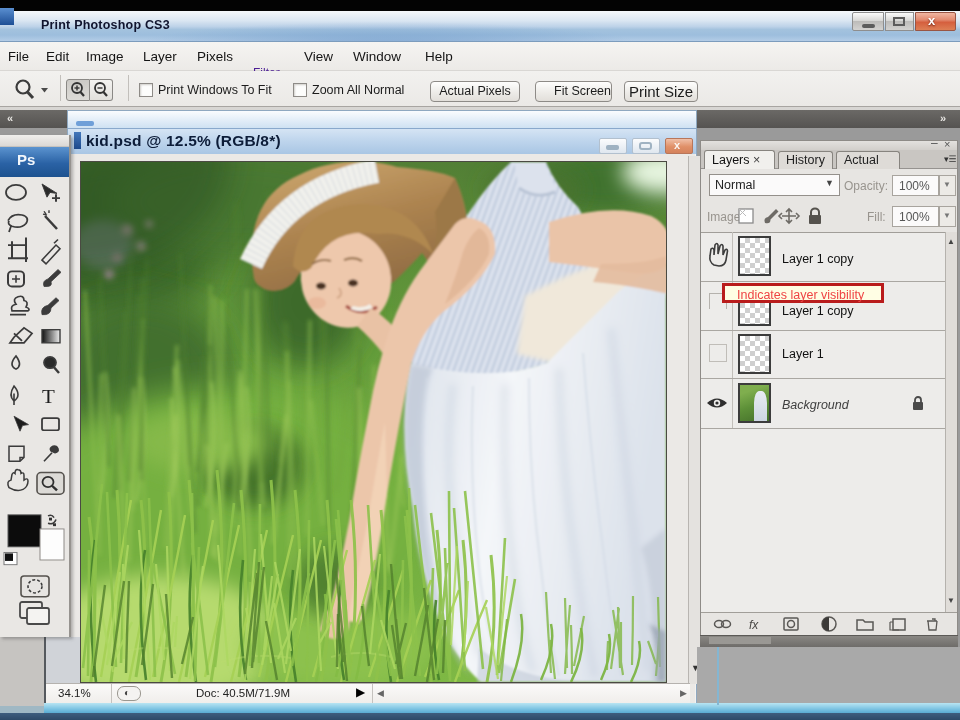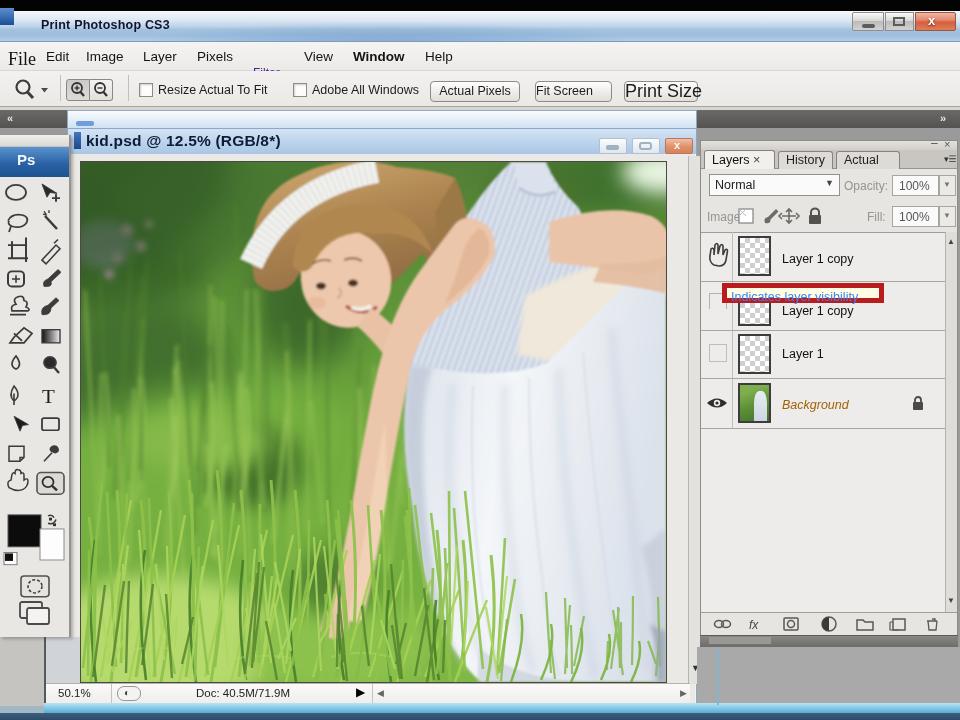--- a/index.html
+++ b/index.html
@@ -19,28 +19,28 @@
 <div class="abs txt" style="left:41px;top:18px;font-size:12.5px;font-weight:bold;color:#10142e;letter-spacing:0.2px;">Print Photoshop CS3</div>
 
 <div class="abs" style="left:852px;top:12px;width:32px;height:19px;background:linear-gradient(180deg,#fbfbfb,#d8d8d6 45%,#bdbcba 50%,#d3d2d0);border:1px solid #8e8e8e;border-radius:2px 0 0 2px;"></div>
 <div class="abs" style="left:862px;top:24px;width:13px;height:4px;background:#5c5c5c;border-radius:2px;"></div>
 <div class="abs" style="left:885px;top:12px;width:29px;height:19px;background:linear-gradient(180deg,#fbfbfb,#d8d8d6 45%,#bdbcba 50%,#d3d2d0);border:1px solid #8e8e8e;"></div>
 <div class="abs" style="left:893px;top:17px;width:12px;height:9px;border:2px solid #5c5c5c;background:transparent;"></div>
 <div class="abs" style="left:915px;top:12px;width:41px;height:19px;background:linear-gradient(180deg,#f0b6a2,#e28a70 40%,#d55f3e 55%,#dd7f55);border:1px solid #954;border-radius:0 2px 2px 0;"></div>
 <div class="abs txt" style="left:928px;top:13px;font-size:13px;font-weight:bold;color:#fff;text-shadow:0 1px 2px rgba(80,20,10,.8);">x</div>
 
 <div class="abs" style="left:0;top:42px;width:960px;height:29px;background:linear-gradient(180deg,#f5f4f2,#eceae7);border-bottom:1px solid #d9d7d4;"></div>
-<div class="abs txt" style="left:8px;top:49px;font-size:18px;color:#141414;font-family:Liberation Serif, serif;">File</div>
+<div class="abs txt" style="left:8px;top:49px;font-size:13px;color:#141414;">File</div>
 <div class="abs txt" style="left:46px;top:49px;font-size:13.5px;color:#141414;">Edit</div>
 <div class="abs txt" style="left:86px;top:49px;font-size:13.5px;color:#141414;">Image</div>
 <div class="abs txt" style="left:143px;top:49px;font-size:13.5px;color:#141414;">Layer</div>
 <div class="abs txt" style="left:197px;top:49px;font-size:13.5px;color:#141414;">Pixels</div>
 <div class="abs txt" style="left:253px;top:66px;font-size:12px;color:#4c1d95;">Filter</div>
 <div class="abs txt" style="left:304px;top:49px;font-size:13.5px;color:#141414;">View</div>
-<div class="abs txt" style="left:353px;top:49px;font-size:13.5px;color:#141414;font-weight:bold;">Window</div>
+<div class="abs txt" style="left:353px;top:49px;font-size:13.5px;color:#141414;">Window</div>
 <div class="abs txt" style="left:425px;top:49px;font-size:13.5px;color:#141414;">Help</div>
 
 <div class="abs" style="left:0;top:71px;width:960px;height:36px;background:linear-gradient(180deg,#f2f1ef,#ebe9e6);border-bottom:1px solid #a8a5a1;"></div>
 <div class="abs" style="left:0;top:107px;width:960px;height:4px;background:#d8d6d3;"></div>
 
 <svg class="abs" style="left:8px;top:77px;" width="40" height="26" viewBox="0 0 40 26">
   <circle cx="15" cy="10" r="6.5" fill="none" stroke="#3c3c3c" stroke-width="2.2"></circle>
   <line x1="19.5" y1="15" x2="25" y2="21" stroke="#3c3c3c" stroke-width="3"></line>
   <path d="M33 11 l7 0 -3.5 4.5 z" fill="#4a4a4a"></path>
 </svg>
@@ -53,27 +53,27 @@
   <line x1="5.5" y1="7" x2="10.5" y2="7" stroke="#333" stroke-width="1.4"></line>
   <line x1="8" y1="4.5" x2="8" y2="9.5" stroke="#333" stroke-width="1.4"></line>
   <line x1="11.5" y1="11" x2="15" y2="15" stroke="#333" stroke-width="2.2"></line>
   <circle cx="31" cy="7" r="5" fill="none" stroke="#333" stroke-width="1.8"></circle>
   <line x1="28.5" y1="7" x2="33.5" y2="7" stroke="#333" stroke-width="1.4"></line>
   <line x1="34.5" y1="11" x2="38" y2="15" stroke="#333" stroke-width="2.2"></line>
 </svg>
 <div class="abs" style="left:128px;top:75px;width:1px;height:26px;background:#c2bfbb;"></div>
 
 <div class="abs" style="left:139px;top:83px;width:14px;height:14px;background:#fdfdfc;border:1px solid #8e8b87;box-shadow:inset 1px 1px 2px #d0cecb;"></div>
-<div class="abs txt" style="left:158px;top:83px;font-size:12.5px;color:#1c1c1c;">Resize Actual To Fit</div>
+<div class="abs txt" style="left:158px;top:83px;font-size:12.5px;color:#1c1c1c;">Print Windows To Fit</div>
 <div class="abs" style="left:293px;top:83px;width:14px;height:14px;background:#fdfdfc;border:1px solid #8e8b87;box-shadow:inset 1px 1px 2px #d0cecb;"></div>
-<div class="abs txt" style="left:312px;top:83px;font-size:12.5px;color:#1c1c1c;">Adobe All Windows</div>
+<div class="abs txt" style="left:312px;top:83px;font-size:12.5px;color:#1c1c1c;">Zoom All Normal</div>
 
 <div class="abs txt" style="left:430px;top:81px;width:90px;height:21px;background:linear-gradient(180deg,#fefefd,#eceae6 60%,#e2dfda);border:1px solid #8e8b87;border-radius:4px;font-size:12.5px;color:#1c1c1c;text-align:center;line-height:19px;">Actual Pixels</div>
-<div class="abs txt" style="left:535px;top:81px;width:77px;height:21px;background:linear-gradient(180deg,#fefefd,#eceae6 60%,#e2dfda);border:1px solid #8e8b87;border-radius:4px;font-size:12.5px;color:#1c1c1c;text-align:left;line-height:19px;">Fit Screen</div>
-<div class="abs txt" style="left:624px;top:81px;width:74px;height:21px;background:linear-gradient(180deg,#fefefd,#eceae6 60%,#e2dfda);border:1px solid #8e8b87;border-radius:4px;font-size:18px;color:#1c1c1c;text-align:center;line-height:19px;">Print Size</div>
+<div class="abs txt" style="left:535px;top:81px;width:77px;height:21px;background:linear-gradient(180deg,#fefefd,#eceae6 60%,#e2dfda);border:1px solid #8e8b87;border-radius:4px;font-size:12.5px;color:#1c1c1c;text-align:right;line-height:19px;">Fit Screen</div>
+<div class="abs txt" style="left:624px;top:81px;width:74px;height:21px;background:linear-gradient(180deg,#fefefd,#eceae6 60%,#e2dfda);border:1px solid #8e8b87;border-radius:4px;font-size:15px;color:#1c1c1c;text-align:center;line-height:19px;">Print Size</div>
 
 <div class="abs" style="left:0;top:110px;width:960px;height:18px;background:linear-gradient(180deg,#6b6966,#555351);"></div>
 <div class="abs txt" style="left:7px;top:112px;font-size:11px;font-weight:bold;color:#e8e6e3;">«</div>
 <div class="abs txt" style="left:940px;top:112px;font-size:11px;font-weight:bold;color:#e8e6e3;">»</div>
 
 <div class="abs" style="left:67px;top:110px;width:630px;height:597px;background:#ebe9e6;border:1px solid #8fa8c0;box-shadow:0 0 0 1px rgba(255,255,255,.4) inset;"></div>
 
 <div class="abs" style="left:68px;top:111px;width:628px;height:17px;background:linear-gradient(180deg,#fafcfe,#dcE9f6 70%,#cfe1f2);"></div>
 <div class="abs" style="left:76px;top:121px;width:18px;height:5px;background:#6f9fd8;border-radius:2px;"></div>
 
@@ -254,21 +254,21 @@
 </svg>
 </div>
 
 <div class="abs" style="left:688px;top:156px;width:14px;height:528px;background:#e4e2df;border-left:1px solid #b8b5b1;"></div>
 <div class="abs txt" style="left:691px;top:663px;font-size:9px;color:#333;">▼</div>
 
 <div class="abs" style="left:46px;top:637px;width:34px;height:46px;background:#d0d3d8;"></div>
 <div class="abs" style="left:44px;top:637px;width:2px;height:69px;background:#55595e;"></div>
 
 <div class="abs" style="left:46px;top:683px;width:644px;height:21px;background:linear-gradient(180deg,#fbfaf9,#efedea);border-top:1px solid #b5b2ae;"></div>
-<div class="abs txt" style="left:58px;top:687px;font-size:11.5px;color:#222;">50.1%</div>
+<div class="abs txt" style="left:58px;top:687px;font-size:11.5px;color:#222;">34.1%</div>
 <div class="abs" style="left:111px;top:684px;width:1px;height:19px;background:#c5c2be;"></div>
 <div class="abs" style="left:117px;top:686px;width:24px;height:15px;background:#f4f3f1;border:1px solid #9a978f;border-radius:7px;"></div>
 <div class="abs txt" style="left:124px;top:687px;font-size:10px;color:#444;">◐</div>
 <div class="abs txt" style="left:196px;top:687px;font-size:11.5px;color:#222;">Doc: 40.5M/71.9M</div>
 <div class="abs txt" style="left:356px;top:685px;font-size:12px;color:#000;">▶</div>
 <div class="abs" style="left:372px;top:684px;width:1px;height:19px;background:#c5c2be;"></div>
 <div class="abs txt" style="left:377px;top:688px;font-size:9px;color:#666;">◀</div>
 <div class="abs txt" style="left:680px;top:688px;font-size:9px;color:#666;">▶</div>
 
 <div class="abs" style="left:0;top:637px;width:44px;height:69px;background:#c6c4c1;"></div>
@@ -419,21 +419,21 @@
 
   <svg class="abs" style="left:5px;top:254px;" width="22" height="16" viewBox="0 0 22 16">
     <path d="M1 8 q10 -9 20 0 q-10 9 -20 0 z" fill="#2e2e2e"></path>
     <circle cx="11" cy="8" r="3.2" fill="#edecea"></circle>
     <circle cx="11" cy="8" r="1.6" fill="#2e2e2e"></circle>
   </svg>
   <div class="abs" style="left:37px;top:242px;width:33px;height:40px;border:2px solid #3c3c3c;overflow:hidden;">
     <div style="position:absolute;left:0;top:0;width:29px;height:36px;background:linear-gradient(160deg,#7fae4e 20%,#5d9038 55%,#446f2a);"></div>
     <div style="position:absolute;left:14px;top:6px;width:13px;height:30px;background:linear-gradient(180deg,#e8ecf2,#cdd6e2);border-radius:40% 40% 0 0;"></div>
   </div>
-  <div class="abs txt" style="left:81px;top:257px;font-size:12.5px;font-style:italic;color:#a16207;">Background</div>
+  <div class="abs txt" style="left:81px;top:257px;font-size:12.5px;font-style:italic;color:#404040;">Background</div>
   <svg class="abs" style="left:210px;top:255px;" width="14" height="15" viewBox="0 0 14 15">
     <rect x="2" y="6" width="10" height="8" rx="1" fill="#4a4a4a"></rect>
     <path d="M4 6 v-2 a3 3 0 0 1 6 0 v2" fill="none" stroke="#4a4a4a" stroke-width="1.8"></path>
   </svg>
 
   <div class="abs" style="left:244px;top:91px;width:12px;height:380px;background:#e0ddd9;border-left:1px solid #b5b2ad;"></div>
   <div class="abs txt" style="left:246px;top:96px;font-size:8px;color:#444;">▲</div>
   <div class="abs txt" style="left:246px;top:455px;font-size:8px;color:#444;">▼</div>
 
   <div class="abs" style="left:0;top:471px;width:256px;height:1px;background:#a19e99;"></div>
@@ -451,13 +451,13 @@
       <rect x="182" y="3" width="12" height="11"></rect>
       <path d="M179 6 h3 m-3 0 v8 h9" stroke-width="1.2"></path>
       <path d="M216 5 h10 m-9 0 l1 9 h7 l1 -9 m-5 -2 h3 v2" stroke-width="1.3"></path>
     </g>
   </svg>
 
   <div class="abs" style="left:-1px;top:494px;width:258px;height:12px;background:linear-gradient(180deg,#8a8884,#6e6c69);border-top:1px solid #5c5a57;"></div>
   <div class="abs" style="left:8px;top:496px;width:62px;height:7px;background:#9a9894;"></div>
 </div>
 
-<div class="abs txt" style="left:722px;top:283px;width:162px;height:20px;background:#fffee4;border:5px solid #b91c1c;font-size:12.5px;color:#3b82f6;padding-left:4px;line-height:18px;z-index:50;">Indicates layer visibility</div>
+<div class="abs txt" style="left:722px;top:283px;width:162px;height:20px;background:#fffee4;border:3px solid #b91c1c;font-size:12.5px;color:#ef4444;padding-left:12px;line-height:18px;z-index:50;">Indicates layer visibility</div>
 
 </body></html>

